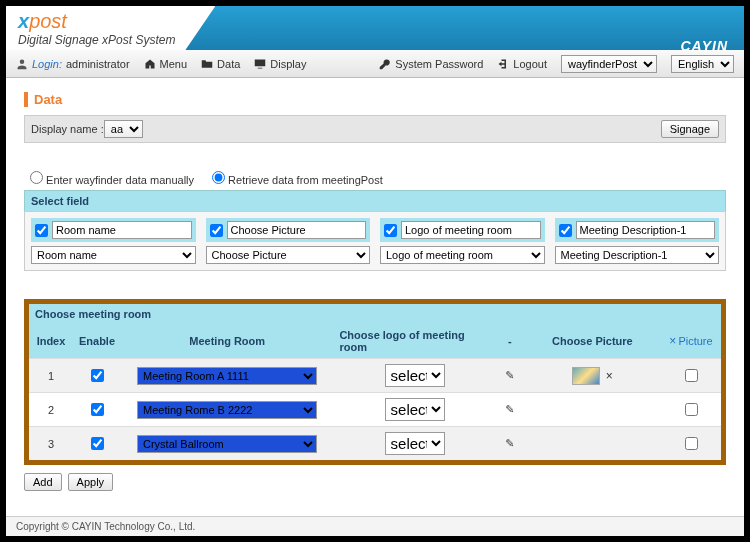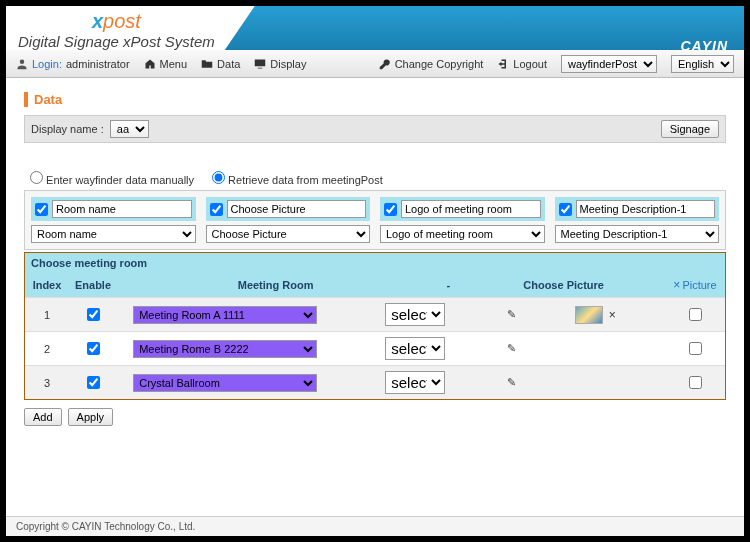--- a/index.html
+++ b/index.html
@@ -1,58 +1,58 @@
 <!DOCTYPE html>
 <html><head>
 <meta charset="utf-8">
 <style>
 * { box-sizing: border-box; margin: 0; padding: 0; }
 body { font-family: Arial, sans-serif; font-size: 11px; background: #000; width: 750px; height: 542px; padding: 6px; }
 .app { background: #fff; width: 100%; height: 100%; display: flex; flex-direction: column; }
 .header { background: linear-gradient(180deg, #279fd4 0%, #1a7fb0 100%); height: 44px; display: flex; justify-content: space-between; align-items: center; position: relative; }
 .header-left { background: #fff; height: 100%; padding: 4px 40px 4px 12px; position: relative; clip-path: polygon(0 0, 100% 0, calc(100% - 30px) 100%, 0 100%); }
-.logo-area { display: flex; flex-direction: column; text-align: center; }
+.logo-area { display: flex; flex-direction: column; }
 .logo-text { font-size: 20px; font-style: italic; }
 .logo-x { color: #2aa0d5; font-weight: bold; }
 .logo-post { color: #f08030; }
-.logo-sub { font-size: 15px; color: #444; font-style: italic; }
+.logo-sub { font-size: 12px; color: #444; font-style: italic; }
 .brand { color: #fff; font-weight: bold; font-size: 14px; padding-right: 16px; letter-spacing: 1px; font-style: italic; margin-top: 35px; }
 .toolbar { height: 28px; background: linear-gradient(180deg, #fafafa, #e4e4e4); border-bottom: 1px solid #bbb; display: flex; align-items: center; padding: 0 10px; gap: 14px; font-size: 11px; color: #333; }
 .toolbar .spacer { flex: 1; }
 .tb-item { display: inline-flex; align-items: center; gap: 4px; cursor: pointer; }
 .tb-item svg, .tb-item .ico { width: 12px; height: 12px; }
-.login-label { color: #2a73c4; }
+.login-label { color: #2a73c4; font-style: italic; }
 .tb-select { font-size: 11px; border: 1px solid #999; background: linear-gradient(180deg,#fff,#eee); padding: 1px 2px; }
 .content { flex: 1; padding: 10px 18px; overflow: auto; color: #333; }
 .page-title { color: #f08030; font-weight: bold; font-size: 13px; margin: 4px 0 8px 0; padding-left: 6px; border-left: 4px solid #f08030; }
-.display-row { display: flex; align-items: center; background: #e6e6e6; border: 1px solid #ccc; padding: 4px 6px; margin-bottom: 6px; gap: 6px; }
+.display-row { display: flex; align-items: center; background: #e6e6e6; border: 1px solid #ccc; padding: 4px 6px; margin-bottom: 6px; }
 .display-row .stretch { flex: 1; }
 .btn { font-size: 11px; border: 1px solid #999; background: linear-gradient(180deg,#fff,#e6e6e6); padding: 2px 8px; cursor: pointer; border-radius: 2px; }
 .radio-row { display: flex; align-items: center; gap: 18px; padding: 4px 6px; margin-top: 24px; }
 .panel-header { background: #a6e3ef; color: #246; font-weight: bold; padding: 4px 6px; border: 1px solid #9cc; border-bottom: none; }
 .panel-body { border: 1px solid #ccc; padding: 6px; background: #f6f6f6; }
 .field-row { display: flex; gap: 10px; margin-bottom: 4px; }
 .field-col { flex: 1; display: flex; align-items: center; gap: 4px; background: #a6e3ef; padding: 3px 4px; }
 .field-input { flex: 1; width: 100%; border: 1px solid #999; padding: 2px 3px; font-size: 11px; background: #fff; }
 .field-select { width: 100%; font-size: 11px; border: 1px solid #999; padding: 1px; background: #fff; }
 .select-row { display: flex; gap: 10px; }
 .select-row > div { flex: 1; }
-.rooms-table { margin-top: 2px; border: 1px solid #a16207; }
+.rooms-table { margin-top: 28px; border: 5px solid #a16207; }
 .rooms-head { display: flex; background: #a6e3ef; color: #246; font-weight: bold; }
 .rooms-head > div, .room-row > div { padding: 5px 6px; display: flex; align-items: center; justify-content: center; }
 .c-idx { width: 44px; }
 .c-en { width: 48px; }
 .c-room { flex: 1.6; }
 .c-logo { flex: 1.2; }
 .c-dash { width: 28px; }
 .c-pic { flex: 1; }
 .c-del { width: 60px; color: #2a73c4; }
 .room-row { display: flex; border-top: 1px solid #ddd; background: #fff; min-height: 34px; }
 .room-row:nth-child(odd) { background: #f1f1f1; }
-.room-select { width: 90%; font-size: 11px; border: 1px solid #999; background: #8b5cf6; padding: 1px; }
+.room-select { width: 90%; font-size: 11px; border: 1px solid #999; background: #1d4ed8; padding: 1px; }
 .logo-select { width: 60px; font-size: 15px; border: 1px solid #999; background: #fff; padding: 1px; }
 .pencil { cursor: pointer; color: #444; }
 .thumb { width: 28px; height: 18px; background: linear-gradient(135deg,#6ab,#fd8,#48c); border: 1px solid #aaa; display: inline-block; }
 .x-close { cursor: pointer; font-size: 12px; color: #333; margin-left: 6px; }
 .del-link { font-weight: normal; cursor: pointer; }
 .del-link::before { content: "×"; color: #2a73c4; margin-right: 2px; font-size: 12px; }
 .btn-row { margin-top: 8px; display: flex; gap: 6px; }
 .footer { border-top: 1px solid #ccc; padding: 4px 10px; font-size: 10px; color: #555; background: #f4f4f4; }
 </style>
 </head>
@@ -95,21 +95,21 @@
       <svg class="ico" viewBox="0 0 16 16">
           <path fill="#333" d="M1 2h14v9H1zM5 13h6v1H5z"></path>
         </svg>
       <span>Display</span>
     </span>
     <span class="spacer"></span>
     <span class="tb-item">
       <svg class="ico" viewBox="0 0 16 16">
           <path fill="#333" d="M10 2a4 4 0 00-3.8 5.2L1 12v3h3l5.2-5.2A4 4 0 1010 2z"></path>
         </svg>
-      <span>Change Copyright</span>
+      <span>System Password</span>
     </span>
     <span class="tb-item">
       <svg class="ico" viewBox="0 0 16 16">
           <path fill="#333" d="M6 2h6v12H6v-2h4V4H6zM2 8l4-3v2h4v2H6v2z"></path>
         </svg>
       <span>Logout</span>
     </span>
     <select class="tb-select">
       <option>wayfinderPost</option>
     </select>
@@ -128,20 +128,21 @@
       </select>
       <span class="stretch"></span>
       <button class="btn">Signage</button>
     </div>
 
     <div class="radio-row">
       <label><input type="radio" name="ds" style=""> <span>Enter wayfinder data manually</span></label>
       <label><input type="radio" name="ds" checked="" style=""> <span>Retrieve data from meetingPost</span></label>
     </div>
 
+    <div class="panel-header">Select field</div>
     <div class="panel-body">
       <div class="field-row" id="field-checks">
           <div class="field-col">
             <input type="checkbox" checked="" style="">
             <input class="field-input" value="Room name" style="">
           </div>
           <div class="field-col">
             <input type="checkbox" checked="" style="">
             <input class="field-input" value="Choose Picture" style="">
           </div>
@@ -161,20 +162,21 @@
           <div><select class="field-select"><option>Meeting Description-1</option></select></div>
         </div>
     </div>
 
     <div class="rooms-table">
       <div class="panel-header" style="border:none">Choose meeting room</div>
       <div class="rooms-head">
         <div class="c-idx">Index</div>
         <div class="c-en">Enable</div>
         <div class="c-room">Meeting Room</div>
+        <div class="c-logo">Choose logo of meeting room</div>
         <div class="c-dash">-</div>
         <div class="c-pic">Choose Picture</div>
         <div class="c-del">
             <span class="del-link">Picture</span>
           </div>
       </div>
       <div id="room-rows">
           <div class="room-row">
             <div class="c-idx">1</div>
             <div class="c-en">

